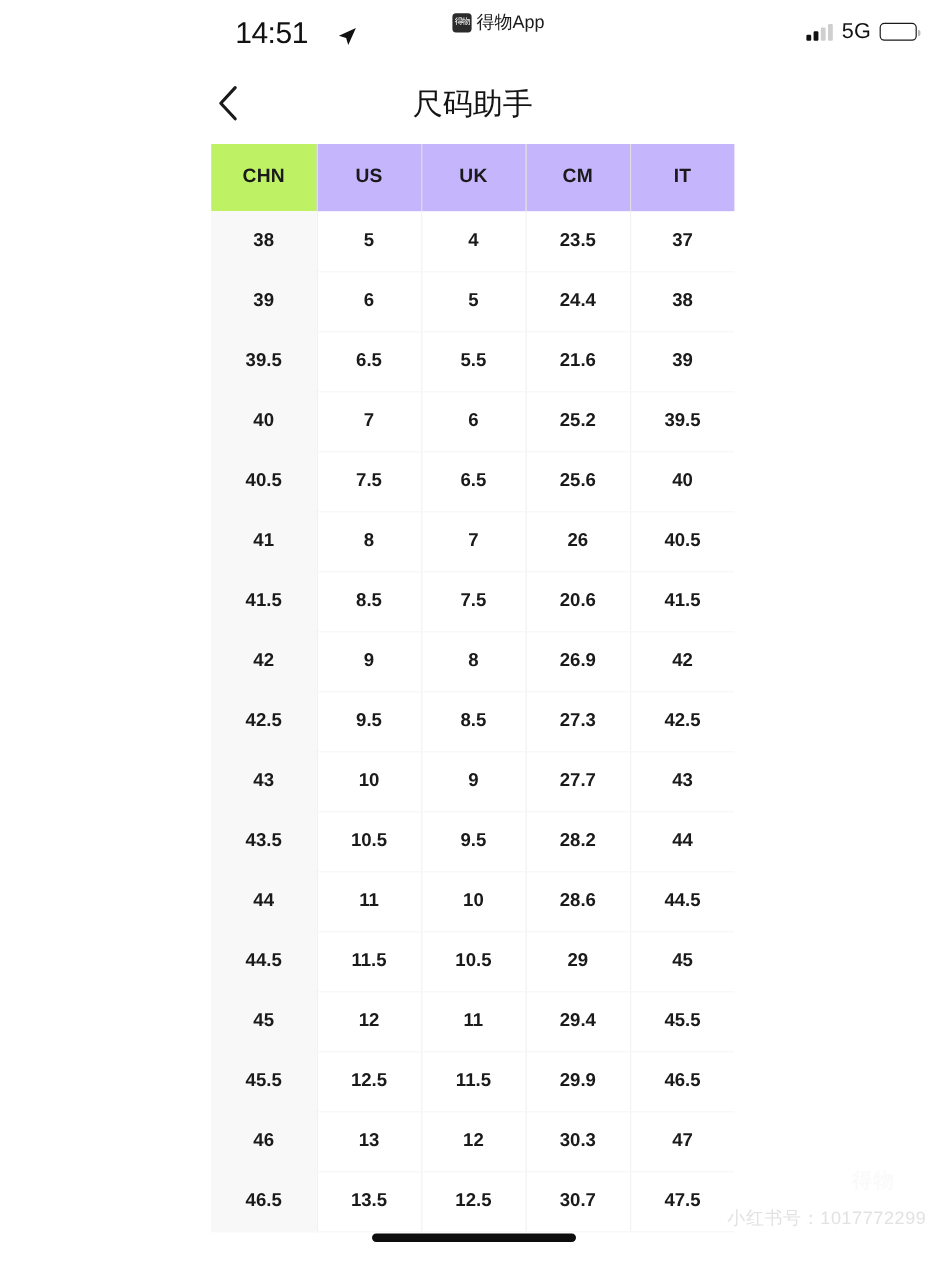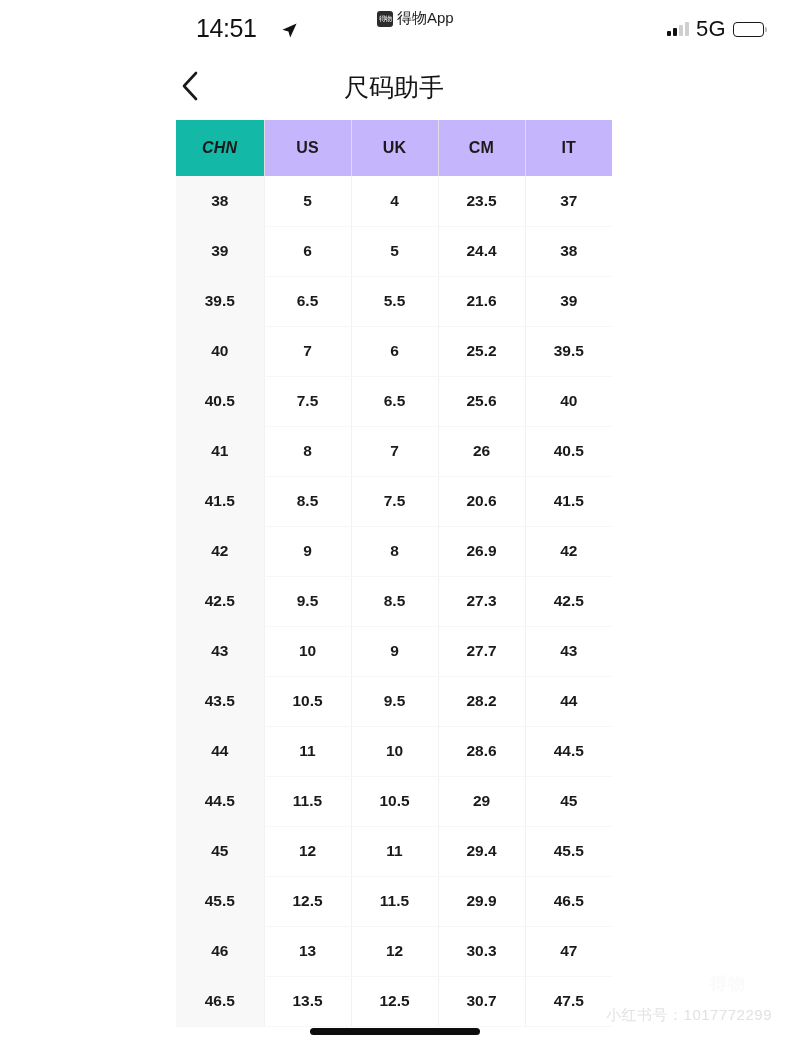--- a/index.html
+++ b/index.html
@@ -46,21 +46,21 @@
     position:absolute; right:24px; top:16px;
     display:flex; align-items:center; gap:7px;
   }
   .bars { display:flex; align-items:flex-end; gap:2px; height:14px; }
   .bars i { display:block; width:4px; border-radius:1px; background:#cfcfcf; }
   .bars i.on { background:#111; }
   .bars i:nth-child(1){ height:5px; }
   .bars i:nth-child(2){ height:8px; }
   .bars i:nth-child(3){ height:11px; }
   .bars i:nth-child(4){ height:14px; }
-  #net-label { font-size:22px; font-weight:500; color:#111; letter-spacing:0.3px; }
+  #net-label { font-size:18px; font-weight:500; color:#111; letter-spacing:0.3px; }
   #battery {
     position:relative; width:31px; height:15px;
     border:1.6px solid #1a1a1a; border-radius:4px;
     padding:1.6px;
   }
   #battery::after{
     content:""; position:absolute; right:-4px; top:4.5px;
     width:2.5px; height:5px; background:#b9b9b9; border-radius:0 1.5px 1.5px 0;
   }
   #battery-fill { height:100%; background:#111; border-radius:2px; }
@@ -102,21 +102,21 @@
     background:#c4b5fd;
     height:56px;
     font-size:16px;
     border-bottom:none;
     border-right:1px solid #dddde2;
     letter-spacing:0.2px;
   }
   #size-table th:last-child,
   #size-table td:last-child { border-right:none; }
   #size-table td.col-chn { background:#f8f8f9; }
-  #size-table th.col-chn { background:#14b8a6;font-style:italic; }
+  #size-table th.col-chn { background:#bef264; }
   #size-table col.c1 { width:88px; }
   #size-table col.c2 { width:87px; }
   #size-table col.c3 { width:87px; }
   #size-table col.c4 { width:87px; }
   #size-table col.c5 { width:87px; }
 
   
   #watermark-id {
     position:absolute; right:16px; top:1006px;
     font-size:15px; color:#e2e2e4;

